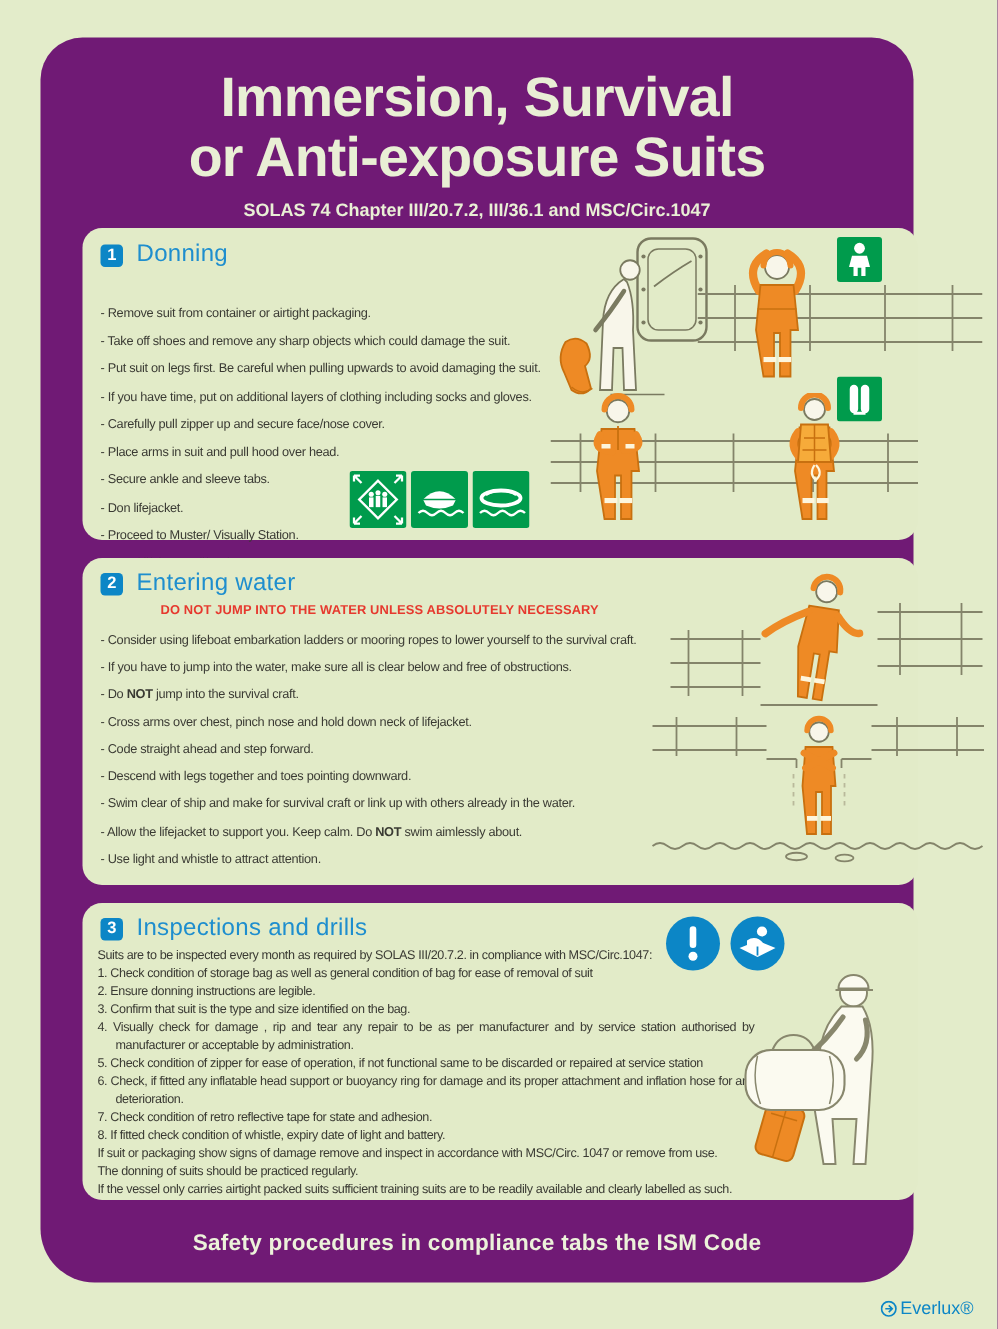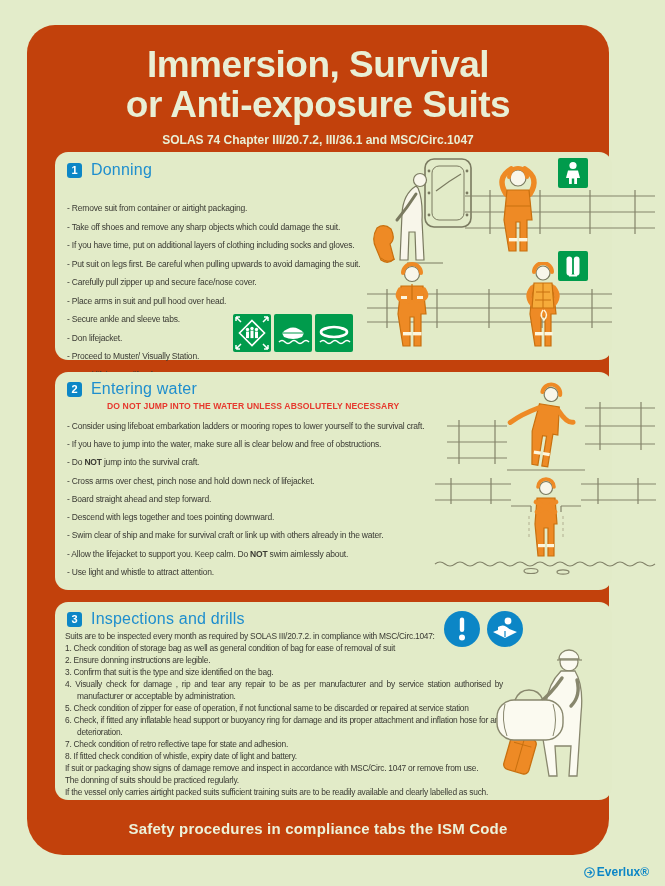--- a/index.html
+++ b/index.html
@@ -4,21 +4,21 @@
 <style>
   html,body{margin:0;padding:0;}
   body{
     width:665px;height:886px;position:relative;
     background:#e3ecca;
     font-family:"Liberation Sans", sans-serif;
     overflow:hidden;
   }
   .poster{
     position:absolute;left:27px;top:25px;width:582px;height:830px;
-    background:#c2410c;border-radius:28px 28px 36px 36px;
+    background:#701a75;border-radius:28px 28px 36px 36px;
   }
   .title{
     text-align:center;color:#e9efd5;font-weight:bold;
     font-size:37px;line-height:40px;padding-top:20px;letter-spacing:-0.5px;
   }
   .subtitle{
     text-align:center;color:#e9efd5;font-weight:bold;
     font-size:12px;margin-top:8px;
   }
   .panel{
@@ -43,21 +43,21 @@
   .flow{position:absolute;color:#3a3a33;font-size:8.4px;letter-spacing:-0.25px;line-height:12px;}
   .flow .li{padding-left:12px;text-indent:-12px;text-align:justify;white-space:normal;margin:0;}
   .flow .plain{text-indent:0;padding-left:0;}
   .ill{position:absolute;}
   .picto{position:absolute;display:flex;gap:3px;}
   .footer{
     position:absolute;left:0;right:0;bottom:18px;text-align:center;
     color:#ecf2da;font-weight:bold;font-size:15px;letter-spacing:0.2px;
   }
   .brand{
-    position:absolute;right:16px;bottom:7px;color:#0c86c6;font-weight:bold;font-size:12px;
+    position:absolute;right:16px;bottom:7px;color:#0c86c6;font-weight:normal;font-size:12px;
     display:flex;align-items:center;gap:2px;
   }
   b{font-weight:bold;}
 </style>
 </head>
 <body>
 
 <div class="poster">
 
   <div class="title">
@@ -67,22 +67,22 @@
   <div class="subtitle">SOLAS 74  Chapter III/20.7.2, III/36.1 and MSC/Circ.1047</div>
 
   <div class="panel p1">
     <div class="sec-head" style="top:9px;">
       <span class="badge">1</span>
       <span class="sec-title">Donning</span>
     </div>
     <div class="list" style="left:12px;top:52px;">
         <div class="li">- Remove suit from container or airtight packaging.</div>
         <div class="li">- Take off shoes and remove any sharp objects which could damage the suit.</div>
+        <div class="li">- Put suit on legs first. Be careful when pulling upwards to avoid damaging the suit.</div>
         <div class="li">- If you have time, put on additional layers of clothing including socks and gloves.</div>
-        <div class="li">- Put suit on legs first. Be careful when pulling upwards to avoid damaging the suit.</div>
         <div class="li">- Carefully pull zipper up and secure face/nose cover.</div>
         <div class="li">- Place arms in suit and pull hood over head.</div>
         <div class="li">- Secure ankle and sleeve tabs.</div>
         <div class="li">- Don lifejacket.</div>
         <div class="li">- Proceed to Muster/ Visually Station.</div>
         <div class="li">- Board lifeboat or liferaft.</div>
       </div>
 
     <svg class="ill" style="left:368px;top:5px" width="50" height="72" viewBox="0 0 50 72">
       <rect x="2" y="2" width="46" height="68" rx="9" fill="none" stroke="#7a7a60" stroke-width="1.6"></rect>
@@ -203,21 +203,21 @@
     <div class="sec-head" style="top:8px;">
       <span class="badge">2</span>
       <span class="sec-title">Entering water</span>
     </div>
     <div class="warning">DO NOT JUMP INTO THE WATER UNLESS ABSOLUTELY NECESSARY</div>
     <div class="list" style="left:12px;top:50px;">
         <div class="li">- Consider using lifeboat embarkation ladders or mooring ropes to lower yourself to the survival craft.</div>
         <div class="li">- If you have to jump into the water, make sure all is clear below and free of obstructions.</div>
         <div class="li">- Do <b>NOT</b> jump into the survival craft.</div>
         <div class="li">- Cross arms over chest, pinch nose and hold down neck of lifejacket.</div>
-        <div class="li">- Board straight ahead and step forward.</div>
+        <div class="li">- Code straight ahead and step forward.</div>
         <div class="li">- Descend with legs together and toes pointing downward.</div>
         <div class="li">- Swim clear of ship and make for survival craft or link up with others already in the water.</div>
         <div class="li">- Allow the lifejacket to support you. Keep calm. Do <b>NOT</b> swim aimlessly about.</div>
         <div class="li">- Use light and whistle to attract attention.</div>
       </div>
 
     <svg class="ill" style="left:390px;top:6px" width="212" height="98" viewBox="0 0 212 98">
       <g stroke="#84846a" stroke-width="1.2" fill="none">
         <path d="M2,48 H62 M2,64 H62 M2,80 H62 M14,42 V86 M50,42 V86"></path>
         <path d="M140,30 H210 M140,48 H210 M140,66 H210 M155,24 V72 M196,24 V72"></path>

